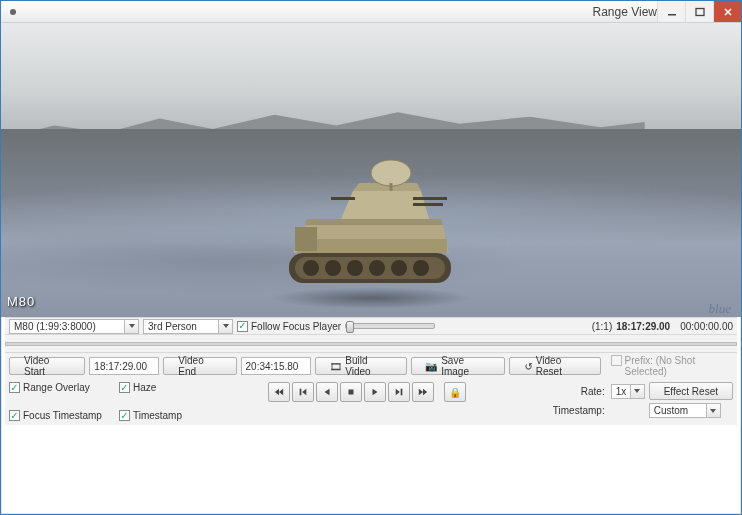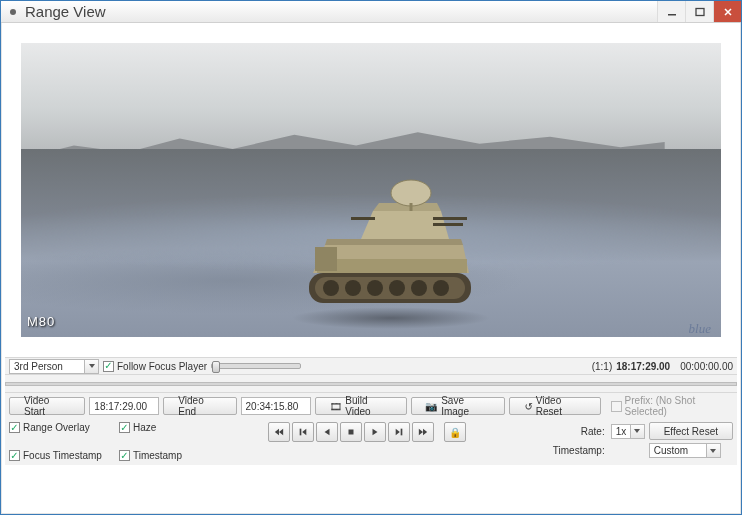--- a/index.html
+++ b/index.html
@@ -1,27 +1,27 @@
 <!DOCTYPE html>
 <html><head>
 <meta charset="utf-8">
 <style>
   * { box-sizing: border-box; }
   html, body { margin:0; padding:0; font-family: "Segoe UI", Tahoma, sans-serif; font-size:11px; color:#333; }
   .window { width:742px; height:515px; background:#fff; border:1px solid #3a7bb8; box-shadow:0 0 0 1px #e4e4e4 inset; display:flex; flex-direction:column; }
   .titlebar { height:22px; background:linear-gradient(#ffffff,#eaeaea); display:flex; align-items:center; border-bottom:1px solid #d0d0d0; position:relative; }
   .titlebar-left { width:24px; display:flex; align-items:center; justify-content:center; }
   .modified-dot { width:6px; height:6px; background:#666; border-radius:50%; }
-  .titlebar-title { flex:1; text-align:left; font-size:15px; color:#444; }
+  .titlebar-title { flex:1; text-align:right; font-size:12px; color:#444; }
   .winbtns { display:flex; height:100%; }
   .winbtn { width:28px; height:100%; display:flex; align-items:center; justify-content:center; border-left:1px solid #ddd; }
   .winbtn.min, .winbtn.max { background:#f2f2f2; }
   .winbtn.close { background:#c94f3d; color:#fff; }
   .winbtn svg { width:10px; height:10px; }
-  .viewport { position:relative; margin:20px; background:#778; height:294px; overflow:hidden; }
+  .viewport { position:relative; margin:0; background:#778; height:294px; overflow:hidden; }
   .sky { position:absolute; left:0; top:0; right:0; height:38%; background:linear-gradient(#e8e9ea 0%,#cfd3d4 60%,#b7babc 100%); }
   .mountains { position:absolute; left:0; right:0; top:26%; height:18%; }
   .ground { position:absolute; left:0; right:0; top:36%; bottom:0; background:linear-gradient(#6c7175 0%,#7d848e 35%,#9aa4b4 60%,#8b95a6 100%); filter:blur(0.3px); }
   .ground:before { content:""; position:absolute; inset:0; background:radial-gradient(ellipse 80% 30% at 50% 45%, rgba(160,175,196,0.5), transparent 70%),
                    radial-gradient(ellipse 60% 25% at 30% 70%, rgba(120,130,145,0.6), transparent 70%); }
   .entity-label { position:absolute; left:6px; bottom:8px; color:#fff; text-shadow:1px 1px 2px #000; font-size:13px; font-weight:500; letter-spacing:1px; }
   .timestamp-overlay { position:absolute; right:10px; bottom:12px; color:#fff; font-family:"Courier New",monospace; font-size:22px; letter-spacing:3px; text-shadow:1px 1px 3px #000; font-weight:300; }
   .watermark { position:absolute; right:10px; bottom:0; color:rgba(80,100,140,0.55); font-size:13px; font-style:italic; font-family:cursive; }
   .tank { position:absolute; left:260px; top:130px; width:220px; height:150px; }
   .shadow { position:absolute; left:10px; bottom:-6px; width:200px; height:22px; background:radial-gradient(ellipse, rgba(0,0,0,0.35), transparent 70%); border-radius:50%; }
@@ -35,21 +35,21 @@
   .chkbox.checked:after { content:"✓"; font-size:10px; line-height:1; color:#2a6; }
   .track { flex:0 0 auto; width:90px; height:6px; border:1px solid #aaa; background:#dcdcdc; position:relative; border-radius:2px; }
   .thumb { position:absolute; top:-3px; left:0; width:8px; height:12px; background:linear-gradient(#f5f5f5,#ccc); border:1px solid #888; border-radius:2px; }
   .status-right { margin-left:auto; display:flex; gap:10px; align-items:center; font-size:10px; }
   .bold { font-weight:bold; }
   .timeline { height:18px; background:#f2f2f2; border-bottom:1px solid #d8d8d8; margin:0 4px; position:relative; }
   .timeline .bar { margin-top:7px; height:4px; background:#d6d6d6; border:1px solid #bcbcbc; position:relative; }
   .controls-row { display:flex; align-items:center; gap:4px; background:#f2f2f2; padding:2px 4px; font-size:10px; }
   .btn { border:1px solid #b0b0b0; background:linear-gradient(#fcfcfc,#e6e6e6); padding:1px 14px; height:18px; display:flex; align-items:center; border-radius:2px; }
   .inp { border:1px solid #b8b8b8; background:#fff; height:18px; padding:0 4px; display:flex; align-items:center; min-width:70px; }
-  .prefix-area { color:#999; display:flex; align-items:center; gap:3px; margin-left:6px; }
+  .prefix-area { color:#999; display:flex; align-items:flex-start; gap:3px; margin-left:6px; }
   .prefix-chk { width:11px; height:11px; border:1px solid #bbb; background:#f4f4f4; }
   .bottom-row { display:flex; align-items:flex-start; background:#f2f2f2; padding:3px 4px 4px; font-size:10px; }
   .checks-col { display:grid; grid-template-columns:auto auto; column-gap:16px; row-gap:4px;gap:17px; }
   .playback { display:flex; gap:2px; margin:0 auto; }
   .pbtn { width:22px; height:20px; border:1px solid #a8a8a8; background:linear-gradient(#fcfcfc,#e4e4e4); display:flex; align-items:center; justify-content:center; border-radius:2px; }
   .pbtn svg { width:10px; height:10px; fill:#444; }
   .right-controls { display:grid; grid-template-columns:auto auto auto; column-gap:4px; row-gap:3px; align-items:center; }
   .right-controls .label { text-align:right; padding-right:2px; }
 </style>
 </head>
@@ -120,20 +120,27 @@
         <rect x="152" y="50" width="30" height="3" fill="#4a432f"></rect>
         <rect x="70" y="44" width="24" height="3" fill="#4a432f"></rect>
       </svg>
     </div>
 
     <div class="entity-label">M80</div>
     <div class="watermark">blue</div>
   </div>
 
   <div class="status-row" style="margin:0 4px;">
+    <div class="dd" style="width:130px">
+      <span class="dd-text">M80 (1:99:3:8000)</span>
+      <span style="flex:1"></span>
+      <span class="dd-btn">
+          <span class="tri-down"></span>
+        </span>
+    </div>
     <div class="dd" style="width:90px">
       <span class="dd-text">3rd Person</span>
       <span style="flex:1"></span>
       <span class="dd-btn">
           <span class="tri-down"></span>
         </span>
     </div>
     <div class="chk">
       <span class="chkbox checked"></span>
       <span>Follow Focus Player</span>

